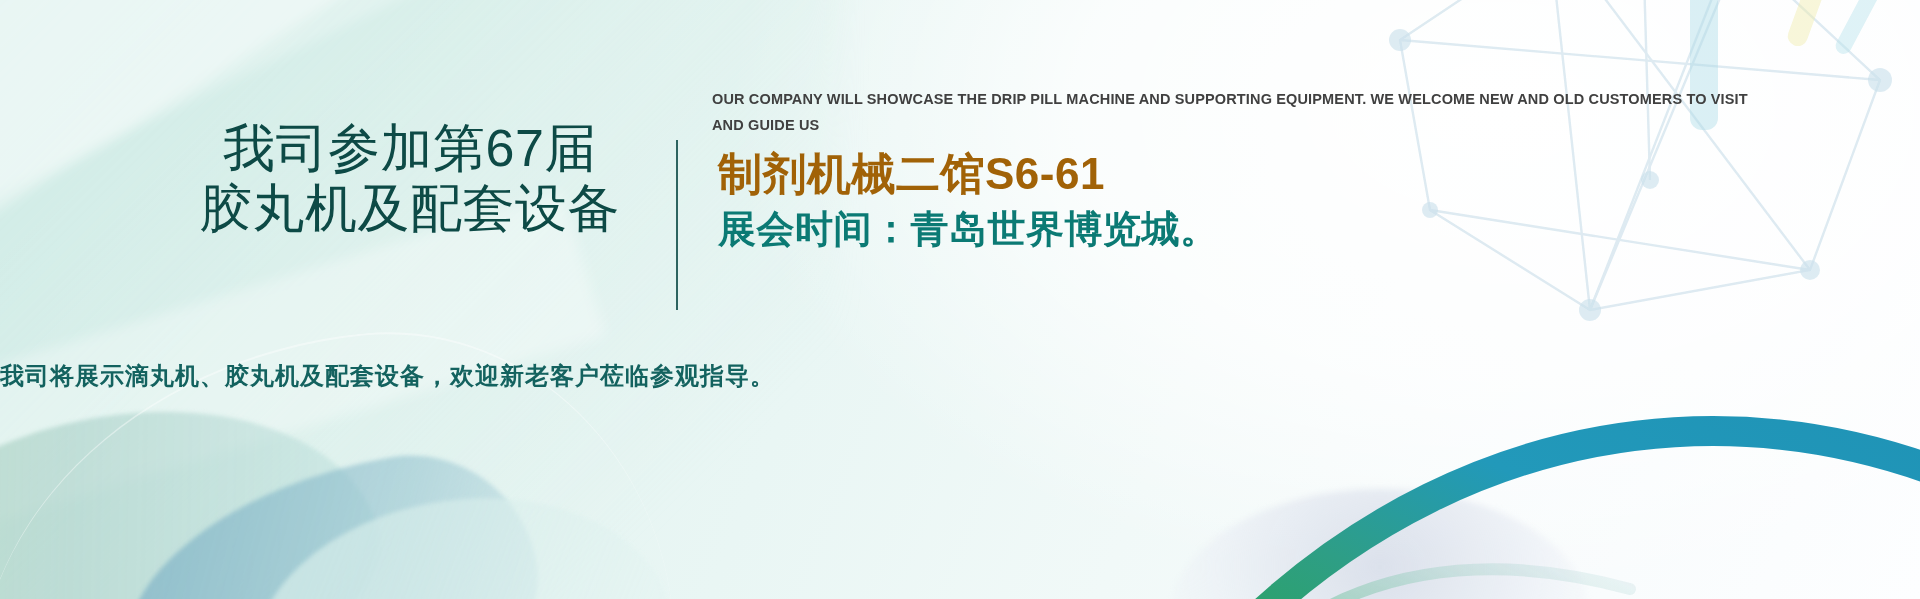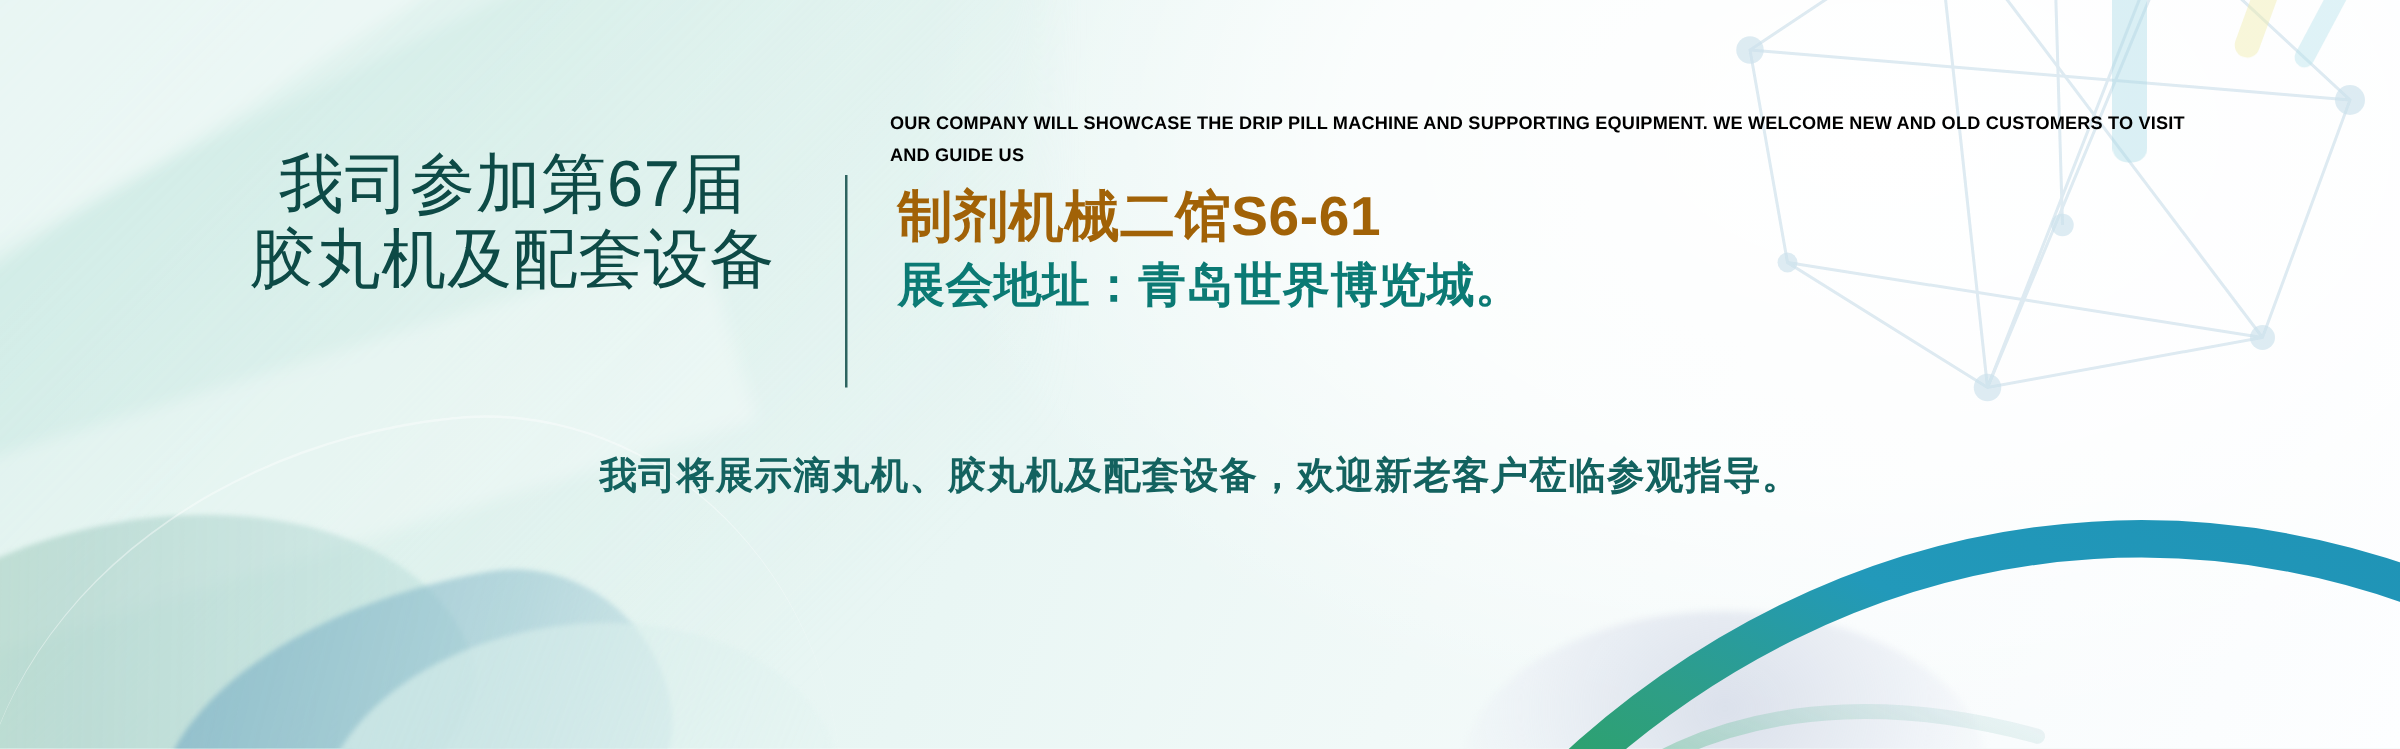--- a/index.html
+++ b/index.html
@@ -151,21 +151,21 @@
     height: 170px;
     background: #0d4a46;
     opacity: .85;
   }
 
   .eyebrow {
     position: absolute;
     left: 712px;
     top: 86px;
     width: 1070px;
-    color: #000000;
+    color: #404040;
     font-size: 14.5px;
     line-height: 1.82;
     font-weight: bold;
     letter-spacing: 0.15px;
   }
 
   .info-block {
     position: absolute;
     left: 718px;
     top: 146px;
@@ -186,23 +186,23 @@
     color: #0b7a74;
     letter-spacing: 0.5px;
     white-space: nowrap;
   }
 
   .subtitle {
     position: absolute;
     left: 0;
     right: 0;
     top: 360px;
-    text-align: center;
+    text-align: left;
     color: #13625f;
-    font-size: 30px;
+    font-size: 24px;
     font-weight: bold;
     letter-spacing: 1px;
     white-space: nowrap;
   }
 </style>
 </head>
 <body>
 
 <div class="banner">
 
@@ -285,19 +285,19 @@
       <span class="hl-line">我司参加第67届</span>
       <span class="hl-line">胶丸机及配套设备</span>
     </div>
 
     <div class="divider"></div>
 
     <div class="eyebrow">OUR COMPANY WILL SHOWCASE THE DRIP PILL MACHINE AND SUPPORTING EQUIPMENT. WE WELCOME NEW AND OLD CUSTOMERS TO VISIT AND GUIDE US</div>
 
     <div class="info-block">
       <div class="info-hall">制剂机械二馆S6-61</div>
-      <div class="info-line">展会地址：青岛世界博览城。</div>
+      <div class="info-line">展会时间：青岛世界博览城。</div>
     </div>
 
     <div class="subtitle">我司将展示滴丸机、胶丸机及配套设备，欢迎新老客户莅临参观指导。</div>
 
   </div>
 </div>
 
 </body></html>

